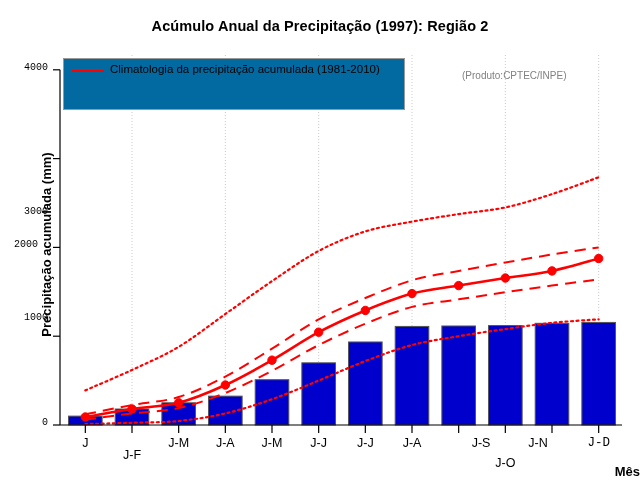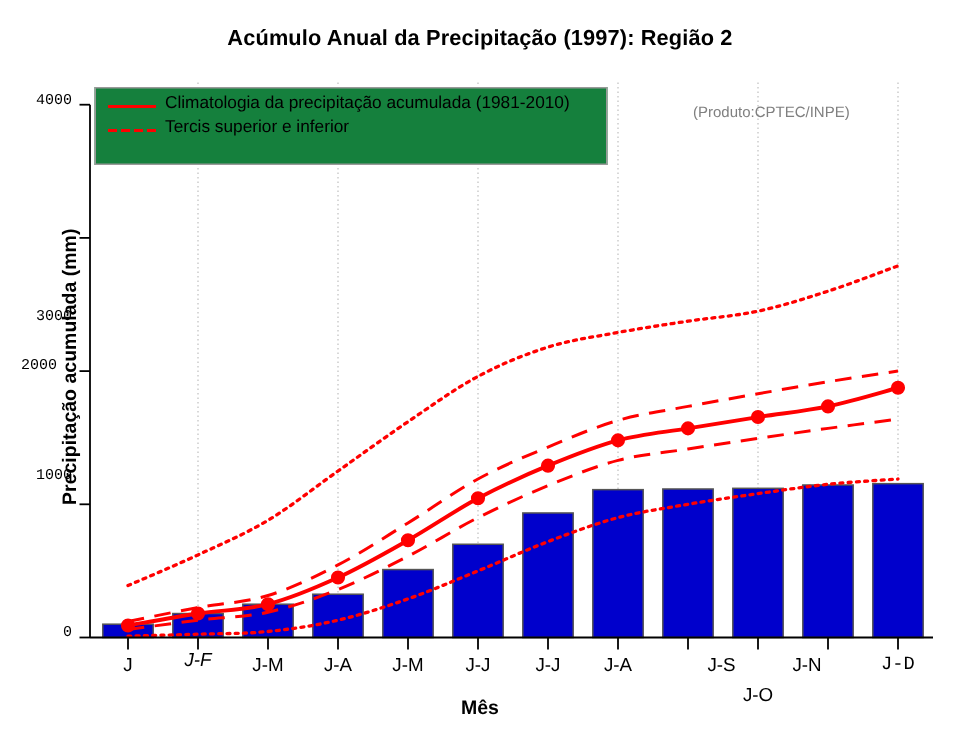--- a/index.html
+++ b/index.html
@@ -27,21 +27,21 @@
     text-align: center;
     font-size: 14.5px;
     font-weight: bold;
     color: #000000;
     letter-spacing: 0.1px;
   }
   .x-axis-title {
     position: absolute;
     left: 0; top: 464px;
     width: 640px;
-    text-align: center;
+    text-align: right;
     font-size: 13px;
     font-weight: bold;
     color: #000000;
   }
   .y-axis-title {
     position: absolute;
     left: -104px;
     top: 237px;
     width: 300px;
     text-align: center;
@@ -69,21 +69,21 @@
     width: 60px;
     font-size: 12.5px;
     color: #000000;
   }
   .legend-box {
     position: absolute;
     left: 63px;
     top: 58px;
     width: 342px;
     height: 52px;
-    background: #15803d;
+    background: #0369a1;
     border: 1px solid #999999;
     box-sizing: border-box;
   }
   .legend-row {
     position: absolute;
     left: 0;
     height: 16px;
     width: 100%;
   }
   .legend-label {
@@ -194,39 +194,35 @@
 
   <div id="ytick-labels">
       <div class="tick-label-y" style="left: 4px; top: 417px;">0</div>
       <div class="tick-label-y" style="left: 4px; top: 312px;">1000</div>
       <div class="tick-label-y" style="left: 4px; top: 239.4px; text-align: center;">2000</div>
       <div class="tick-label-y" style="left: 4px; top: 162px; margin-top: 44px;">3000</div>
       <div class="tick-label-y" style="left: 4px; top: 61.8px;">4000</div>
     </div>
   <div id="xtick-labels">
       <div class="tick-label-x" style="left: 55.3333px; top: 436px;">J</div>
-      <div class="tick-label-x" style="left: 102px; top: 433px; font-style: italic;">J-F</div>
+      <div class="tick-label-x" style="left: 102px; top: 448px;">J-F</div>
       <div class="tick-label-x" style="left: 148.667px; top: 436px;">J-M</div>
       <div class="tick-label-x" style="left: 195.333px; top: 436px;">J-A</div>
       <div class="tick-label-x" style="left: 242px; top: 436px;">J-M</div>
       <div class="tick-label-x" style="left: 288.667px; top: 436px;">J-J</div>
       <div class="tick-label-x" style="left: 335.333px; top: 436px;">J-J</div>
       <div class="tick-label-x" style="left: 382px; top: 436px;">J-A</div>
       <div class="tick-label-x" style="left: 451px; top: 436px;">J-S</div>
       <div class="tick-label-x" style="left: 475.333px; top: 456px;">J-O</div>
       <div class="tick-label-x" style="left: 508px; top: 436px;">J-N</div>
       <div class="tick-label-x" style="left: 568.667px; top: 436px; font-family: Liberation Mono, monospace;">J-D</div>
     </div>
 
   <div class="legend-box">
     <div class="legend-row" style="top:4px;">
       <span class="legend-glyph g-solid"></span>
       <span class="legend-label">Climatologia da precipitação acumulada (1981-2010)</span>
     </div>
-    <div class="legend-row" style="top:20px;">
-      <span class="legend-glyph g-dashed"></span>
-      <span class="legend-label">Tercis superior e inferior</span>
-    </div>
   </div>
 
   <div class="source-note">(Produto:CPTEC/INPE)</div>
 
 </div>
 
 </body></html>

